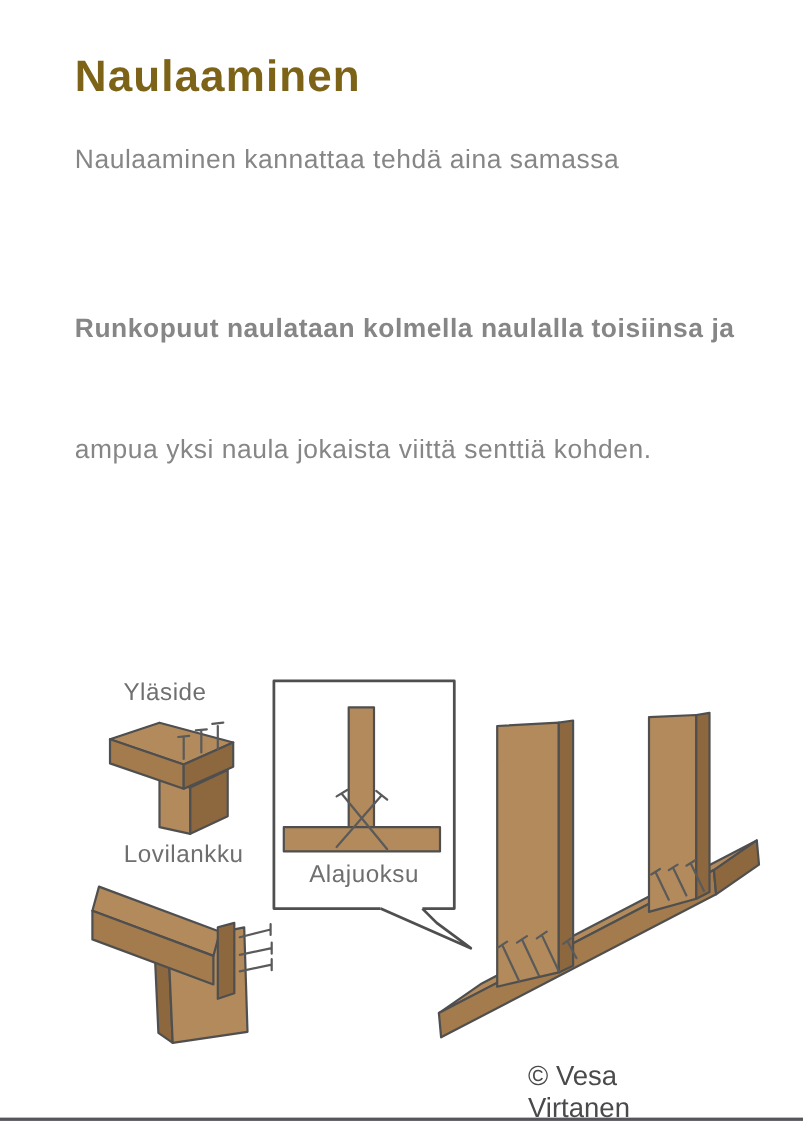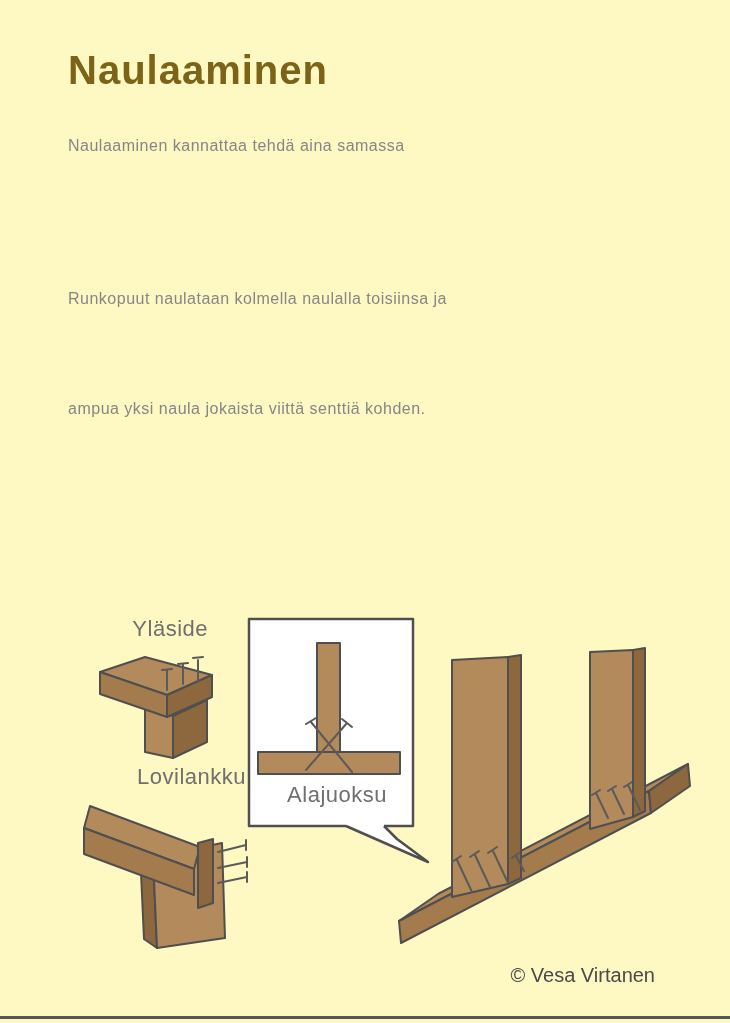--- a/index.html
+++ b/index.html
@@ -1,35 +1,35 @@
 <!DOCTYPE html>
 <html><head>
 <meta charset="utf-8">
 <style>
   html,body{margin:0;padding:0;background:#e8e8e8;}
   .page{
-    position:relative;width:730px;height:1023px;background:#fef9c3;
+    position:relative;width:730px;height:1023px;background:#ffffff;
     overflow:hidden;font-family:"Liberation Sans", sans-serif;
   }
   .title{
     position:absolute;left:68px;top:48px;margin:0;
     font-size:40px;font-weight:bold;letter-spacing:1px;color:#7c6318;
   }
   .para{position:absolute;left:68px;width:630px;color:#868686;
-    font-size:16px;line-height:43px;letter-spacing:0.5px;}
+    font-size:24px;line-height:43px;letter-spacing:0.5px;}
   .p1{top:124px;}
-  .p2{top:277px;}
+  .p2{top:277px;font-weight:bold;}
   .p3{top:387px;}
   .diagram-label{position:absolute;color:#6f6f6f;font-size:22px;
-    letter-spacing:0.5px;text-align:right;}
+    letter-spacing:0.5px;text-align:center;}
   .label-ylaside{left:92px;top:616px;width:116px;}
   .label-lovilankku{left:88px;top:764px;width:158px;}
-  .label-alajuoksu{left:243px;top:782px;width:144px;}
+  .label-alajuoksu{left:259px;top:782px;width:144px;}
   .credit{position:absolute;left:480px;top:964px;width:175px;
-    text-align:right;font-size:20px;color:#4a4a4a;}
+    font-size:25px;color:#4a4a4a;}
   .bottom-rule{position:absolute;left:0;top:1016px;width:730px;height:3px;
     background:#57575b;}
   .diagram-svg{position:absolute;left:60px;top:600px;}
   .wood{stroke-width:2;stroke-linejoin:round;}
   .nail{fill:none;stroke-width:2;stroke-linecap:round;}
   .bubble{stroke-width:2.5;stroke-linejoin:round;}
 </style>
 </head>
 <body>
 

